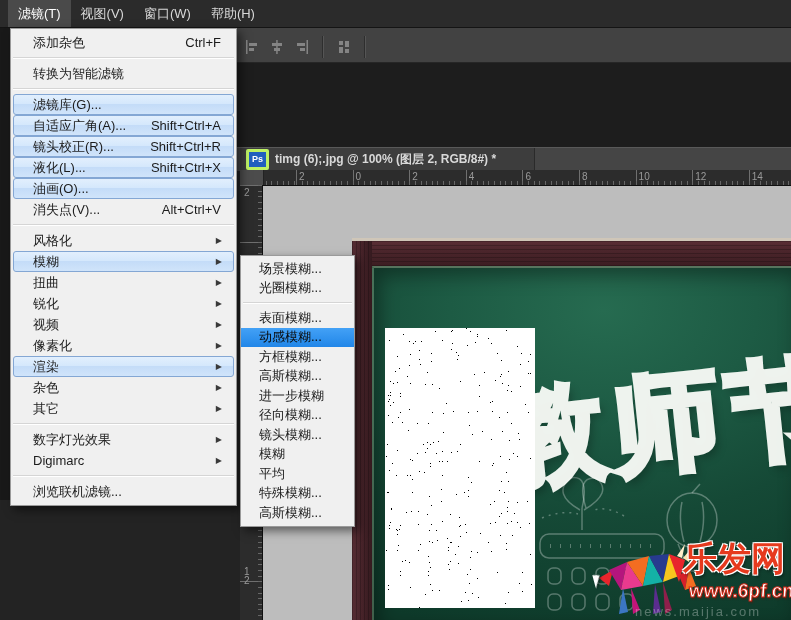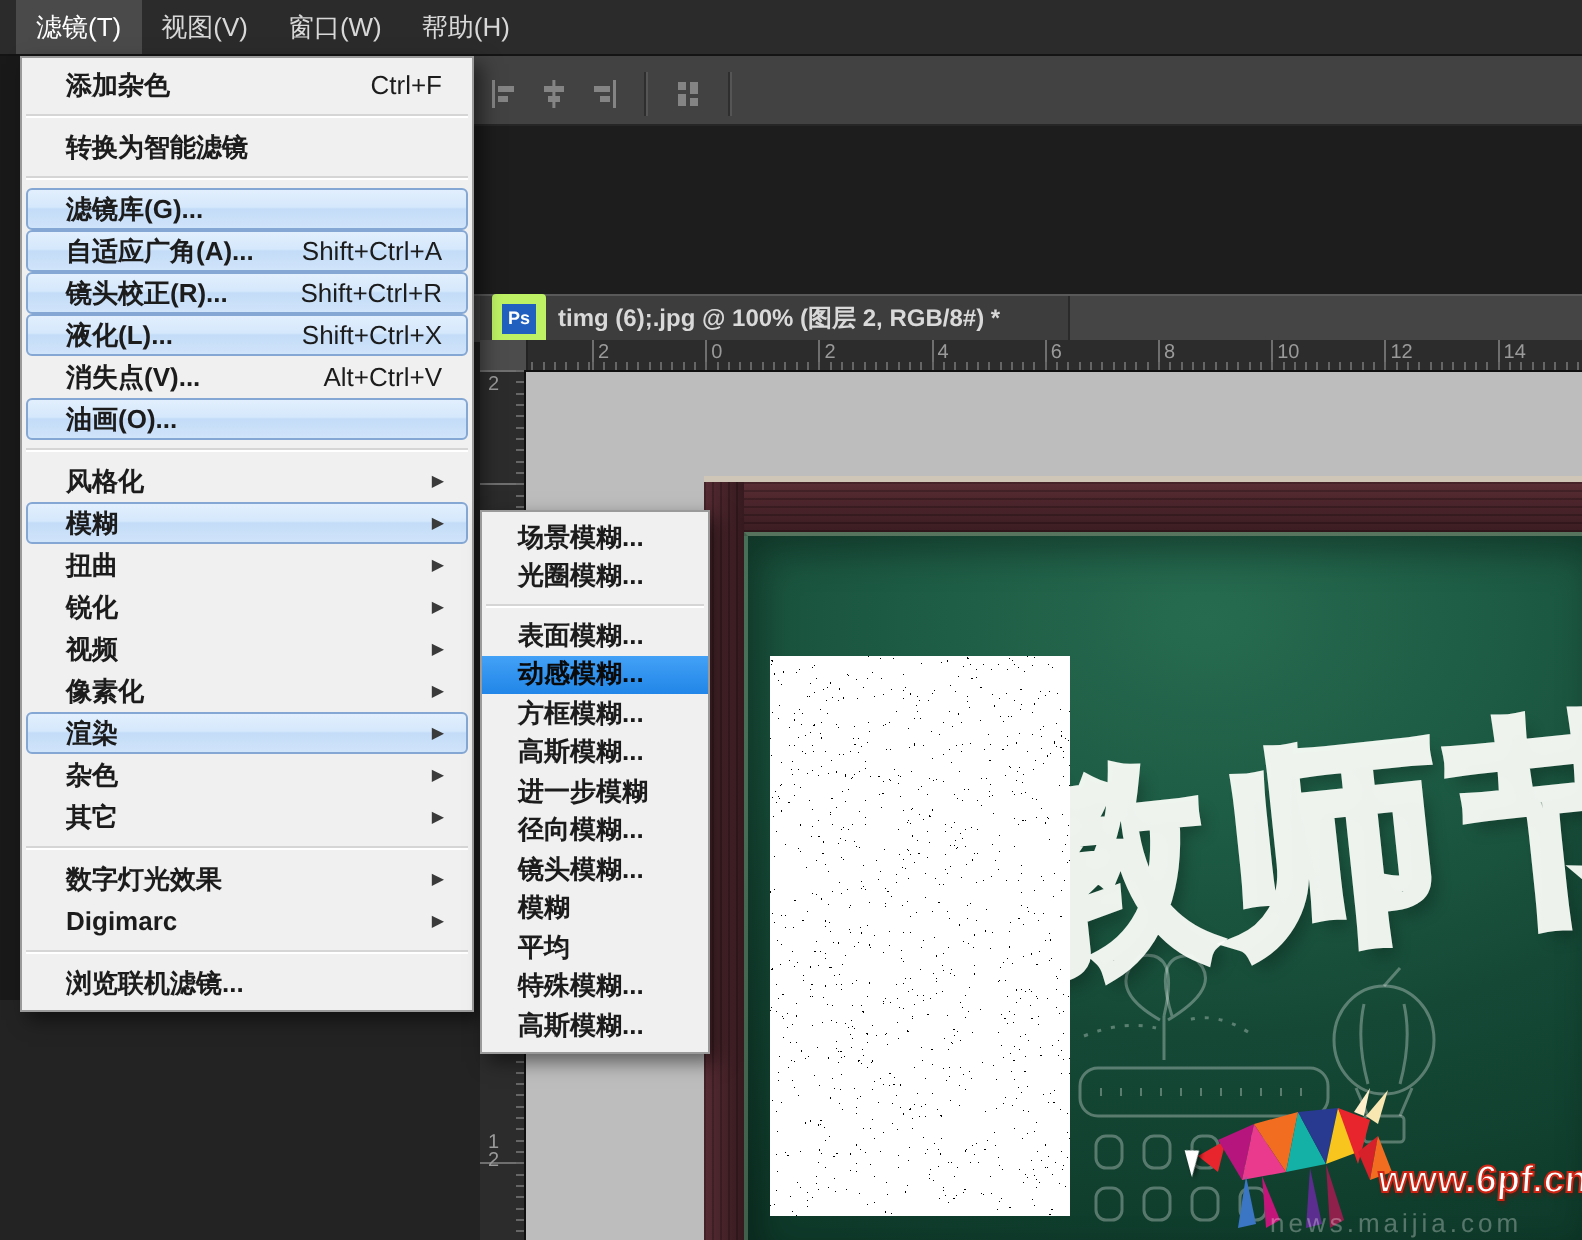--- a/index.html
+++ b/index.html
@@ -17,21 +17,21 @@
   .ob-icons{position:absolute;left:244px;top:8px;display:flex;align-items:center;gap:9px;}
   .ob-icon{width:16px;height:16px;opacity:.75;}
   .ob-sep{width:1px;height:22px;background:#2e2e2e;border-right:1px solid #555;margin:0 3px;}
 
   .workspace-dark{position:absolute;left:0;top:62px;width:791px;height:85px;background:#1d1d1d;z-index:4;}
 
   .tabbar{position:absolute;left:0;top:147px;width:791px;height:23px;background:#454545;
           border-top:1px solid #595959;z-index:5;}
   .doc-tab{position:absolute;left:240px;top:0;height:23px;width:295px;background:#3d3d3d;
            border-right:1px solid #2a2a2a;display:flex;align-items:center;padding-left:6px;box-sizing:border-box;}
-  .ps-badge{width:17px;height:15px;background:#2160be;border:5px solid #bef264;border-radius:2px;
+  .ps-badge{width:17px;height:15px;background:#2160be;border:3px solid #bef264;border-radius:2px;
             color:#fff;font-size:9px;font-weight:bold;text-align:center;line-height:15px;margin-right:6px;flex:none;}
   .tab-title{color:#d9d9d9;font-size:12px;white-space:nowrap;font-weight:bold;}
 
   
   .hruler{position:absolute;left:240px;top:170px;width:551px;height:15px;background:#2c2c2c;
           border-bottom:1px solid #101010;z-index:6;}
   .hruler .major{position:absolute;inset:0;background:repeating-linear-gradient(90deg,#6f6f6f 0 1px,transparent 1px 56.6px);background-position:56px 0;}
   .hruler .minor{position:absolute;left:0;right:0;bottom:0;height:4px;background:repeating-linear-gradient(90deg,#666 0 1px,transparent 1px 5.66px);background-position:56px 0;}
   .ruler-corner{position:absolute;left:0;top:0;width:23px;height:15px;background:#4c4c4c;border-right:1px solid #222;z-index:2;}
   .rnum{position:absolute;top:1px;font-size:10px;color:#9a9a9a;z-index:3;}
@@ -72,21 +72,21 @@
           filter:drop-shadow(1px 1px 1px rgba(0,0,0,.6));transform:rotate(-15deg);}
 
   
   .menu{position:absolute;background:#f0f0f0;border:1px solid #9a9a9a;box-shadow:4px 4px 9px rgba(0,0,0,.5);
         padding:3px 0;box-sizing:border-box;z-index:40;}
   .filter-menu{left:10px;top:28px;width:227px;}
   .blur-submenu{left:240px;top:255px;width:115px;z-index:41;}
   .mi{display:flex;align-items:center;height:21px;margin:0 2px;padding:0 10px 0 19px;font-size:13px;color:#1c1c1c;
       border:1px solid transparent;border-radius:3px;box-sizing:border-box;white-space:nowrap;}
   .mi.hl{border-color:#84a7d4;background:linear-gradient(180deg,#e2effd 0%,#d5e8fc 45%,#c4dcf8 50%,#d0e4fa 100%);}
-  .mi-l{flex:none;font-weight:bold;}
+  .mi-l{flex:none;}
   .mi-s{margin-left:auto;padding-right:2px;}
   .mi-a{margin-left:auto;font-size:8px;color:#3a3a3a;padding-right:1px;}
   .msep{height:1px;background:#d5d5d5;border-bottom:1px solid #fff;margin:4px 2px;}
   .smi{display:flex;align-items:center;height:19.5px;padding:0 8px 0 18px;font-size:13px;color:#1c1c1c;
        box-sizing:border-box;white-space:nowrap;}
   .smi.sel{background:linear-gradient(180deg,#43a1f6 0%,#2186e8 100%);color:#0a0a0a;}
   .left-edge{position:absolute;left:0;top:28px;width:10px;height:472px;background:#191919;z-index:39;}
 </style>
 </head>
 <body>
@@ -222,20 +222,21 @@
         <polygon points="72,12 88,18 82,40" fill="#e8252c"></polygon>
         <polygon points="82,34 92,26 88,48" fill="#d6202a"></polygon>
         <polygon points="88,48 92,26 99,44" fill="#f36d21"></polygon>
         <polygon points="86,16 97,3 92,20" fill="#f9e7b2"></polygon>
         <polygon points="80,14 88,2 85,16" fill="#fff0cc"></polygon>
         <polygon points="26,46 22,72 31,70" fill="#3b76c4"></polygon>
         <polygon points="34,46 36,72 43,68" fill="#c4157a"></polygon>
         <polygon points="58,42 56,72 64,70" fill="#5a2d8f"></polygon>
         <polygon points="66,40 68,72 75,68" fill="#8f1f4b"></polygon>
       </svg>
+      <div class="wm-name">乐发网</div>
       <div class="wm-url">www.6pf.cn</div>
       <div class="wm-sub">news.maijia.com</div>
     </div>
   </div>
 
   <div class="cursor"></div>
   <div class="left-edge"></div>
 
   <div class="menubar">
       <div class="mb-item active">滤镜(T)</div>
@@ -263,27 +264,27 @@
           <span class="mi-s">Shift+Ctrl+A</span>
         </div>
         <div class="mi hl">
           <span class="mi-l">镜头校正(R)...</span>
           <span class="mi-s">Shift+Ctrl+R</span>
         </div>
         <div class="mi hl">
           <span class="mi-l">液化(L)...</span>
           <span class="mi-s">Shift+Ctrl+X</span>
         </div>
+        <div class="mi hl">
+          <span class="mi-l">油画(O)...</span>
+        </div>
         <div class="mi">
           <span class="mi-l">消失点(V)...</span>
           <span class="mi-s">Alt+Ctrl+V</span>
         </div>
-        <div class="mi hl">
-          <span class="mi-l">油画(O)...</span>
-        </div>
         <div class="msep"></div>
         <div class="mi">
           <span class="mi-l">风格化</span>
           <span class="mi-a">▶</span>
         </div>
         <div class="mi hl">
           <span class="mi-l">模糊</span>
           <span class="mi-a">▶</span>
         </div>
         <div class="mi">

